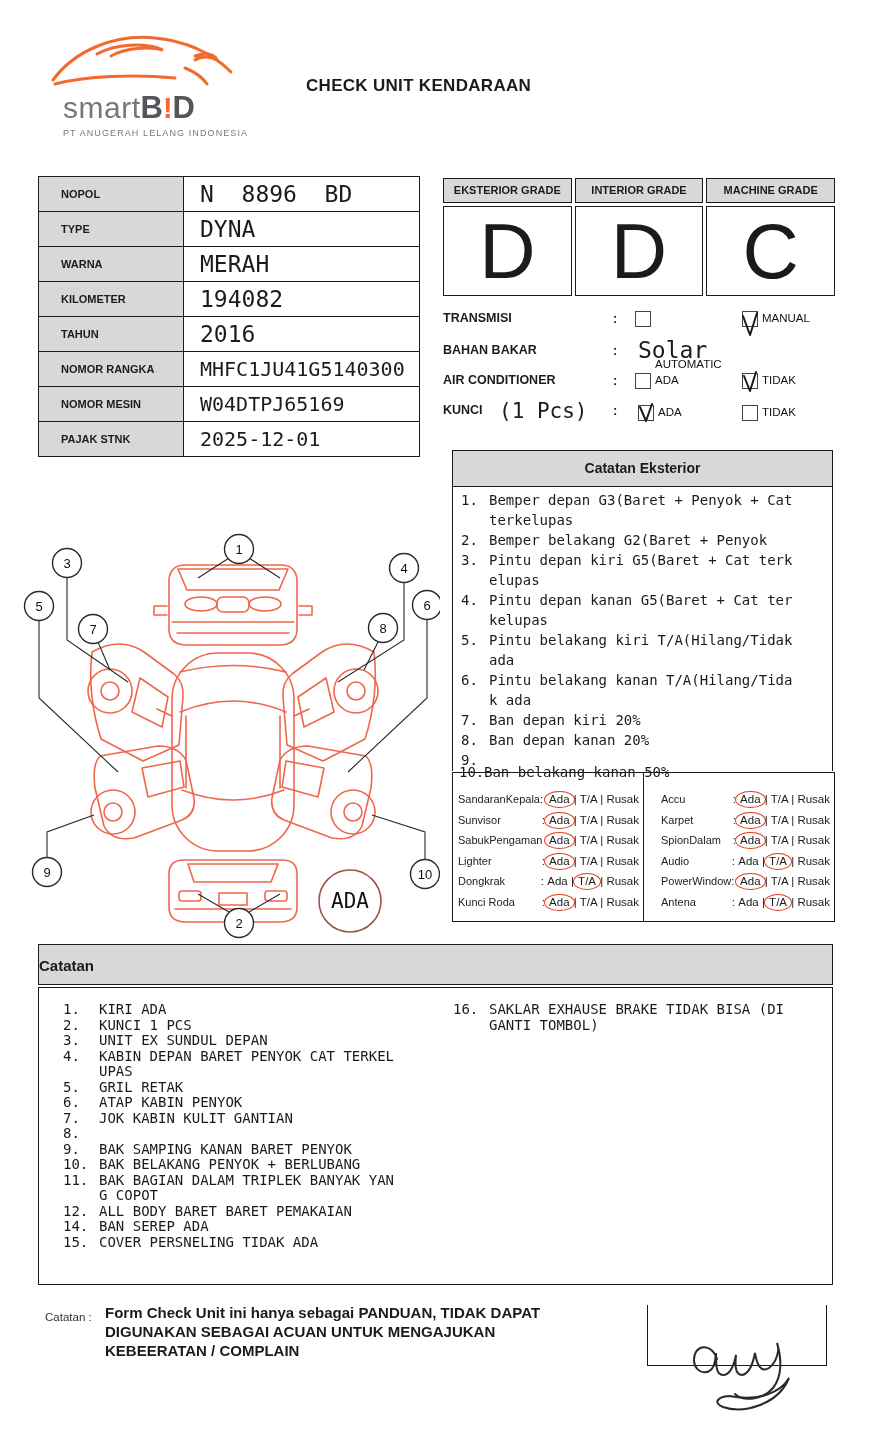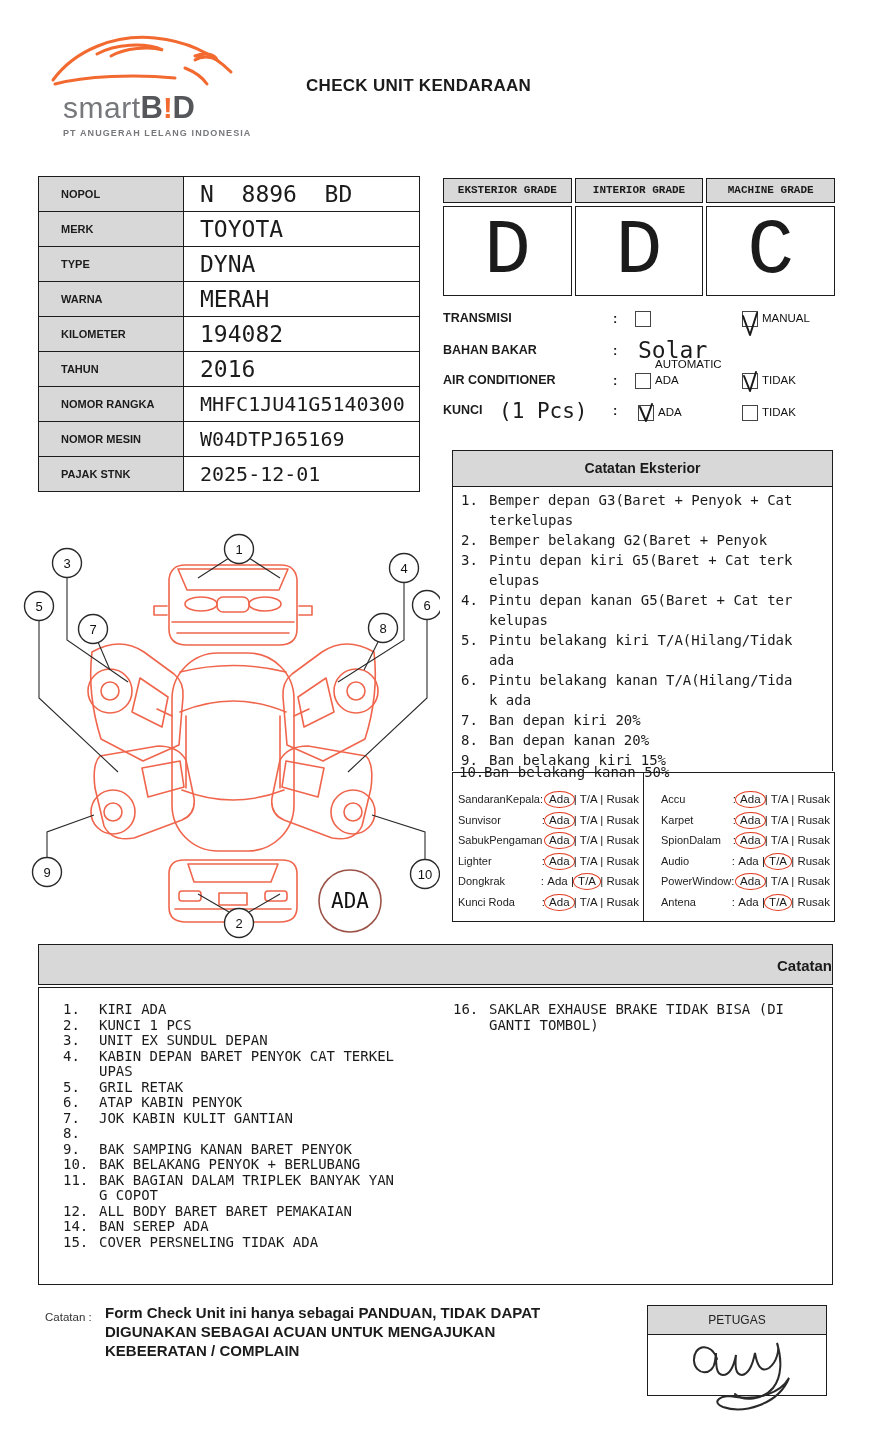--- a/index.html
+++ b/index.html
@@ -7,35 +7,35 @@
         font-family:"Liberation Sans",sans-serif;color:#1b1b1b;}
   .abs{position:absolute;}
   .mono{font-family:"DejaVu Sans Mono","Liberation Mono",monospace;}
 
   
   .logo{left:45px;top:28px;width:200px;height:112px;}
   .logo-text{position:absolute;left:18px;top:62px;white-space:nowrap;}
   .lg-gray{font-size:30px;color:#77787b;font-weight:400;letter-spacing:.5px;}
   .lg-dark{font-size:31px;color:#55565a;font-weight:700;}
   .lg-orange{font-size:29px;color:#f26a30;font-weight:700;}
-  .logo-sub{position:absolute;left:18px;top:100px;font-size:9px;font-weight:700;color:#77787b;letter-spacing:1.1px;white-space:nowrap;}
+  .logo-sub{position:absolute;left:18px;top:100px;font-size:9px;font-weight:400;color:#77787b;letter-spacing:1.1px;white-space:nowrap;}
 
   
   .title{left:306px;top:76px;font-size:17px;font-weight:700;letter-spacing:.3px;}
 
   
   .vtable{left:38px;top:176px;width:382px;border-collapse:collapse;}
   .vtable td{border:1.6px solid #1c1c1c;height:34px;padding:0;}
   .vtable .vl{width:122px;background:#d8d8d8;font-size:11px;font-weight:700;padding-left:22px;}
   .vtable .vv{padding-left:16px;font-size:23px;white-space:pre;}
   .vtable .sm .vv{font-size:20px;}
 
   
   .grades{left:443px;top:178px;width:392px;display:flex;gap:3px;}
-  .gcol{width:140px;font-family:Liberation Mono, monospace;}
+  .gcol{width:140px;}
   .ghead{border:1.6px solid #1c1c1c;background:#d8d8d8;height:23px;line-height:23px;
          text-align:center;font-size:11px;font-weight:700;}
   .gval{border:1.6px solid #1c1c1c;background:#fff;height:88px;margin-top:3px;
         display:flex;align-items:center;justify-content:center;font-size:78px;line-height:1;}
 
   
   .spec{left:443px;top:305px;width:400px;height:135px;}
   .spec-label{position:absolute;left:0;font-size:12.5px;font-weight:700;}
   .spec-colon{position:absolute;left:170px;font-size:13px;font-weight:700;}
   .cb{position:absolute;width:14px;height:14px;border:1.6px solid #444;background:#fff;}
@@ -73,21 +73,21 @@
   .diagram{left:20px;top:520px;}
   .car{fill:none;stroke:#f0664d;stroke-width:1.6;stroke-linejoin:round;stroke-linecap:round;}
   .callout-line{fill:none;stroke:#2a2a2a;stroke-width:1.1;}
   .co circle{fill:#fff;stroke:#2a2a2a;stroke-width:1.4;}
   .co text{font-family:"Liberation Sans",sans-serif;font-size:13px;fill:#111;text-anchor:middle;}
   .badge circle{fill:none;stroke:#9b5348;stroke-width:1.6;}
   .badge text{font-family:"DejaVu Sans Mono",monospace;font-size:21px;fill:#111;text-anchor:middle;}
 
   
   .cat-head{left:38px;top:944px;width:795px;height:41px;border:1.6px solid #1c1c1c;
-            background:#d8d8d8;line-height:41px;text-align:right;font-weight:700;font-size:15px;box-sizing:border-box;}
+            background:#d8d8d8;line-height:41px;text-align:left;font-weight:700;font-size:15px;box-sizing:border-box;}
   .cat-body{left:38px;top:987px;width:795px;height:298px;border:1.6px solid #1c1c1c;box-sizing:border-box;}
   .cat-col{position:absolute;top:14px;}
   .cat-col.l{left:24px;}
   .cat-col.r{left:414px;}
   .crow{display:flex;font-size:14px;line-height:15.5px;}
   .crow .n{width:36px;flex:none;}
   .crow .t{width:300px;word-break:break-all;}
 
   
   .note-label{left:45px;top:1311px;font-size:11.5px;color:#333;}
@@ -120,24 +120,20 @@
 
   <div class="abs title">CHECK UNIT KENDARAAN</div>
 
   <table class="abs vtable">
     <tbody>
         <tr>
           <td class="vl">NOPOL</td>
           <td class="vv mono">N  8896  BD</td>
         </tr>
     <tr>
-          <td class="vl">MERK</td>
-          <td class="vv mono">TOYOTA</td>
-        </tr>
-    <tr>
           <td class="vl">TYPE</td>
           <td class="vv mono">DYNA</td>
         </tr>
     <tr>
           <td class="vl">WARNA</td>
           <td class="vv mono">MERAH</td>
         </tr>
     <tr>
           <td class="vl">KILOMETER</td>
           <td class="vv mono">194082</td>
@@ -252,21 +248,20 @@
       <div class="nrow">
           <span class="n">7.</span>
           <span class="t">Ban depan kiri 20%</span>
         </div>
       <div class="nrow">
           <span class="n">8.</span>
           <span class="t">Ban depan kanan 20%</span>
         </div>
       <div class="nrow">
           <span class="n">9.</span>
-          <span class="t">Ban belakang kiri 15%</span>
         </div>
     </div>
   </div>
 
   <div class="abs accbox">
     <div class="acc-divider"></div>
     <div class="item10 mono">
         <span class="n">10.</span>
         <span>Ban belakang kanan 50%</span>
       </div>
@@ -502,21 +497,20 @@
           <span class="n">16.</span>
           <span class="t">SAKLAR EXHAUSE BRAKE TIDAK BISA (DI GANTI TOMBOL)</span>
         </div>
     </div>
   </div>
 
   <div class="abs note-label">Catatan :</div>
   <div class="abs note-text">Form Check Unit ini hanya sebagai PANDUAN, TIDAK DAPAT DIGUNAKAN SEBAGAI ACUAN UNTUK MENGAJUKAN KEBEERATAN / COMPLAIN</div>
 
   <div class="abs petugas">
-    <div class="pet-head">PETUGAS</div>
     <div class="pet-body">
       <svg class="sig" width="130" height="100" viewBox="0 0 130 100">
         <path d="M32,40 C26,22 8,26 9,42 C10,56 28,58 30,42 L31,34 C31,46 31,56 38,56 C45,56 49,46 51,36 C50,46 50,56 57,56 C64,55 68,44 70,34 C72,46 76,54 84,49 C92,43 95,30 92,24 C97,40 97,58 88,69 C78,81 58,83 50,75"></path>
         <path d="M44,77 C74,83 96,73 104,59 C93,86 58,95 38,88 C28,84 32,78 44,77"></path>
       </svg>
     </div>
   </div>
 
 </div>
 

